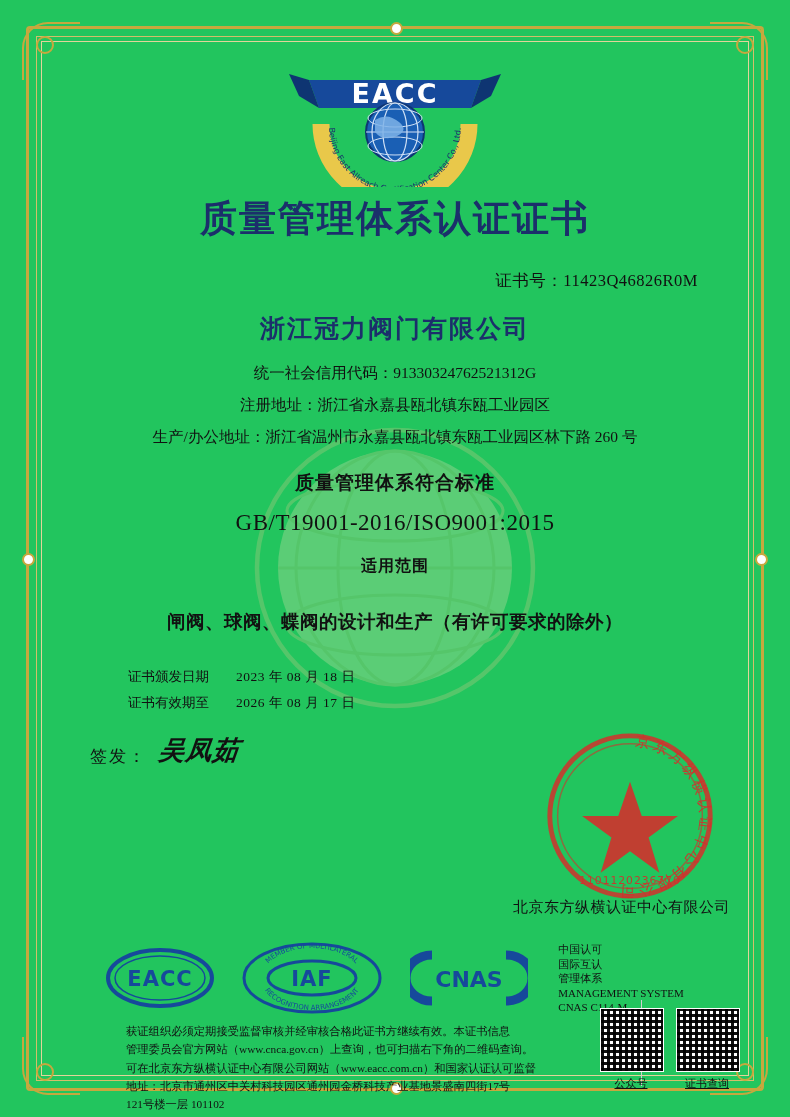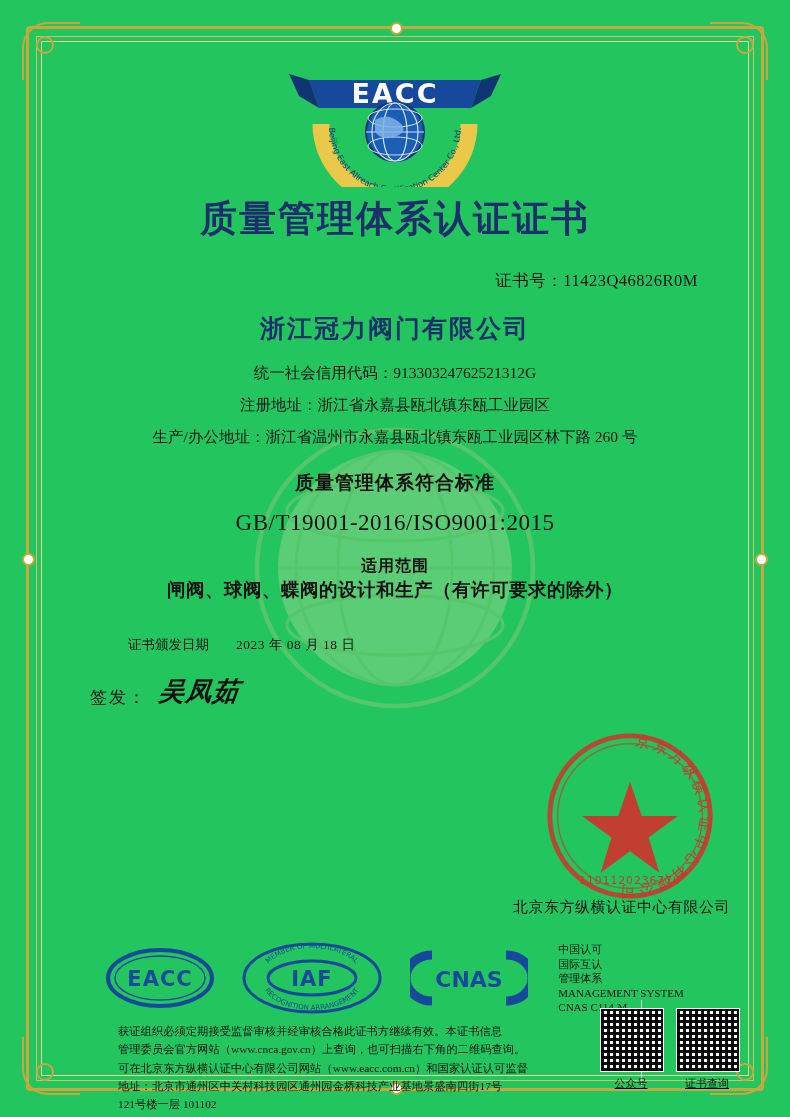--- a/index.html
+++ b/index.html
@@ -147,21 +147,21 @@
     letter-spacing: .5px;
   }
   .scope-title {
     margin-top: 20px;
     font-size: 16px;
     font-weight: bold;
     color: #111;
     letter-spacing: 1px;
   }
   .scope-value {
-    margin-top: 0;
+    margin-top: 32px;
     font-size: 18.5px;
     font-weight: bold;
     color: #111;
     letter-spacing: .5px;
   }
 
   
   .dates {
     margin-top: 30px;
     text-align: left;
@@ -237,21 +237,21 @@
   .footer {
     position: absolute;
     left: 118px;
     right: 168px;
     top: 1022px;
     font-size: 11.3px;
     line-height: 1.62;
     color: #111;
     text-align: left;
   }
-  .footer .fl { text-indent: 0; }
+  .footer .fl { text-indent: 0; margin-left: 8px; }
 
   
   .qr-area {
     position: absolute;
     right: 52px;
     top: 1008px;
     display: flex;
     gap: 14px;
     text-align: center;
   }
@@ -358,20 +358,23 @@
 
     <div class="standard-title">质量管理体系符合标准</div>
     <div class="standard-value">GB/T19001-2016/ISO9001:2015</div>
 
     <div class="scope-title">适用范围</div>
     <div class="scope-value">闸阀、球阀、蝶阀的设计和生产（有许可要求的除外）</div>
 
     <div class="dates">
       <div>
         <span class="lbl">证书颁发日期</span><span class="val">2023 年 08 月 18 日</span>
+      </div>
+      <div>
+        <span class="lbl">证书有效期至</span><span class="val">2026 年 08 月 17 日</span>
       </div>
     </div>
 
     <div class="sig-row">
       <span class="sig-label">签发：</span>
       <span class="sig-name">吴凤茹</span>
     </div>
   </div>
 
   <svg class="seal" viewBox="0 0 180 180">

